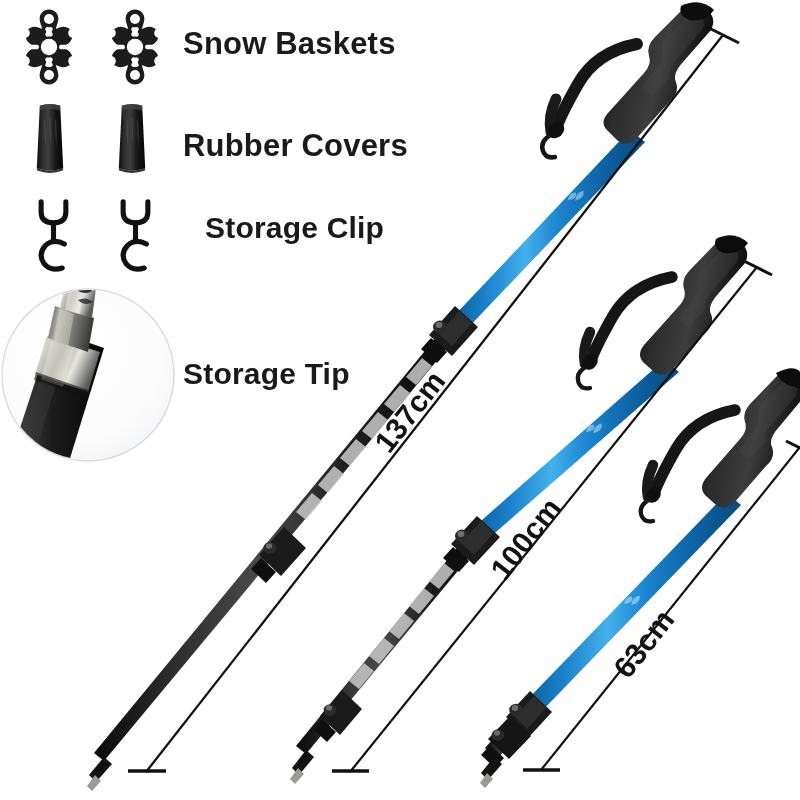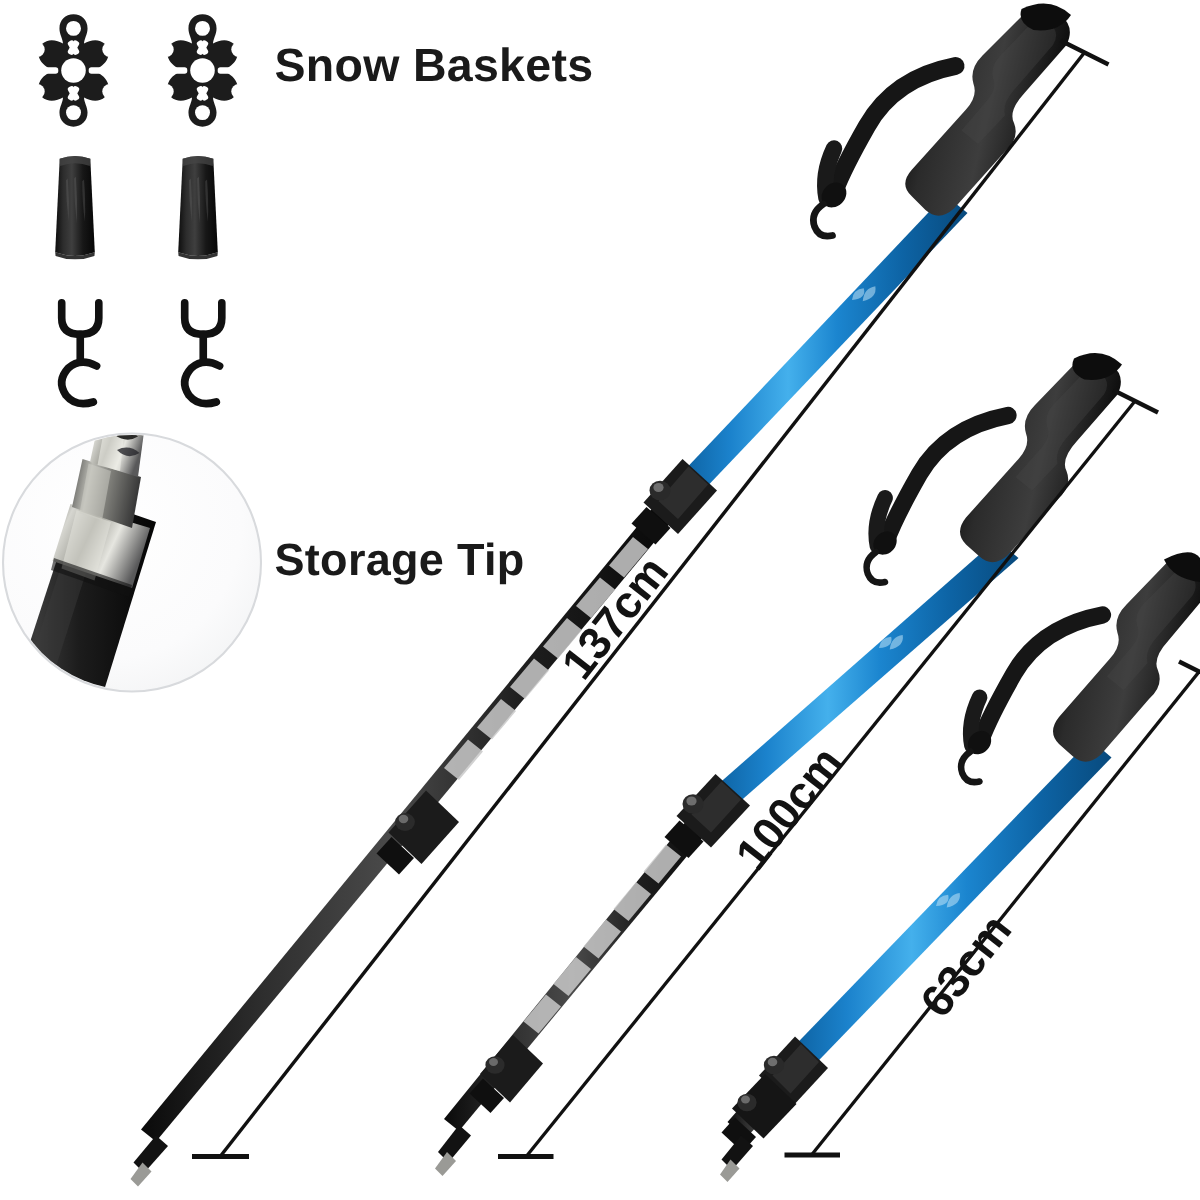--- a/index.html
+++ b/index.html
@@ -18,20 +18,22 @@
   #lbl-clip{left:205px;top:211px;font-size:30px;}
   #lbl-tung{left:183px;top:357px;font-size:30px;}
   svg{position:absolute;left:0;top:0;overflow:visible;}
 </style>
 </head>
 <body>
 
 <div id="stage">
 
   <div class="lbl" id="lbl-snow">Snow Baskets</div>
+  <div class="lbl" id="lbl-rub">Rubber Covers</div>
+  <div class="lbl" id="lbl-clip">Storage Clip</div>
   <div class="lbl" id="lbl-tung">Storage Tip</div>
 
   <svg width="800" height="800" viewBox="0 0 800 800">
     <defs>
 
       <linearGradient id="gBlue" x1="0" y1="0" x2="1" y2="0">
         <stop offset="0%" stop-color="#0c5f9e"></stop>
         <stop offset="18%" stop-color="#1b82cc"></stop>
         <stop offset="38%" stop-color="#44b0ec"></stop>
         <stop offset="55%" stop-color="#1b85cf"></stop>

